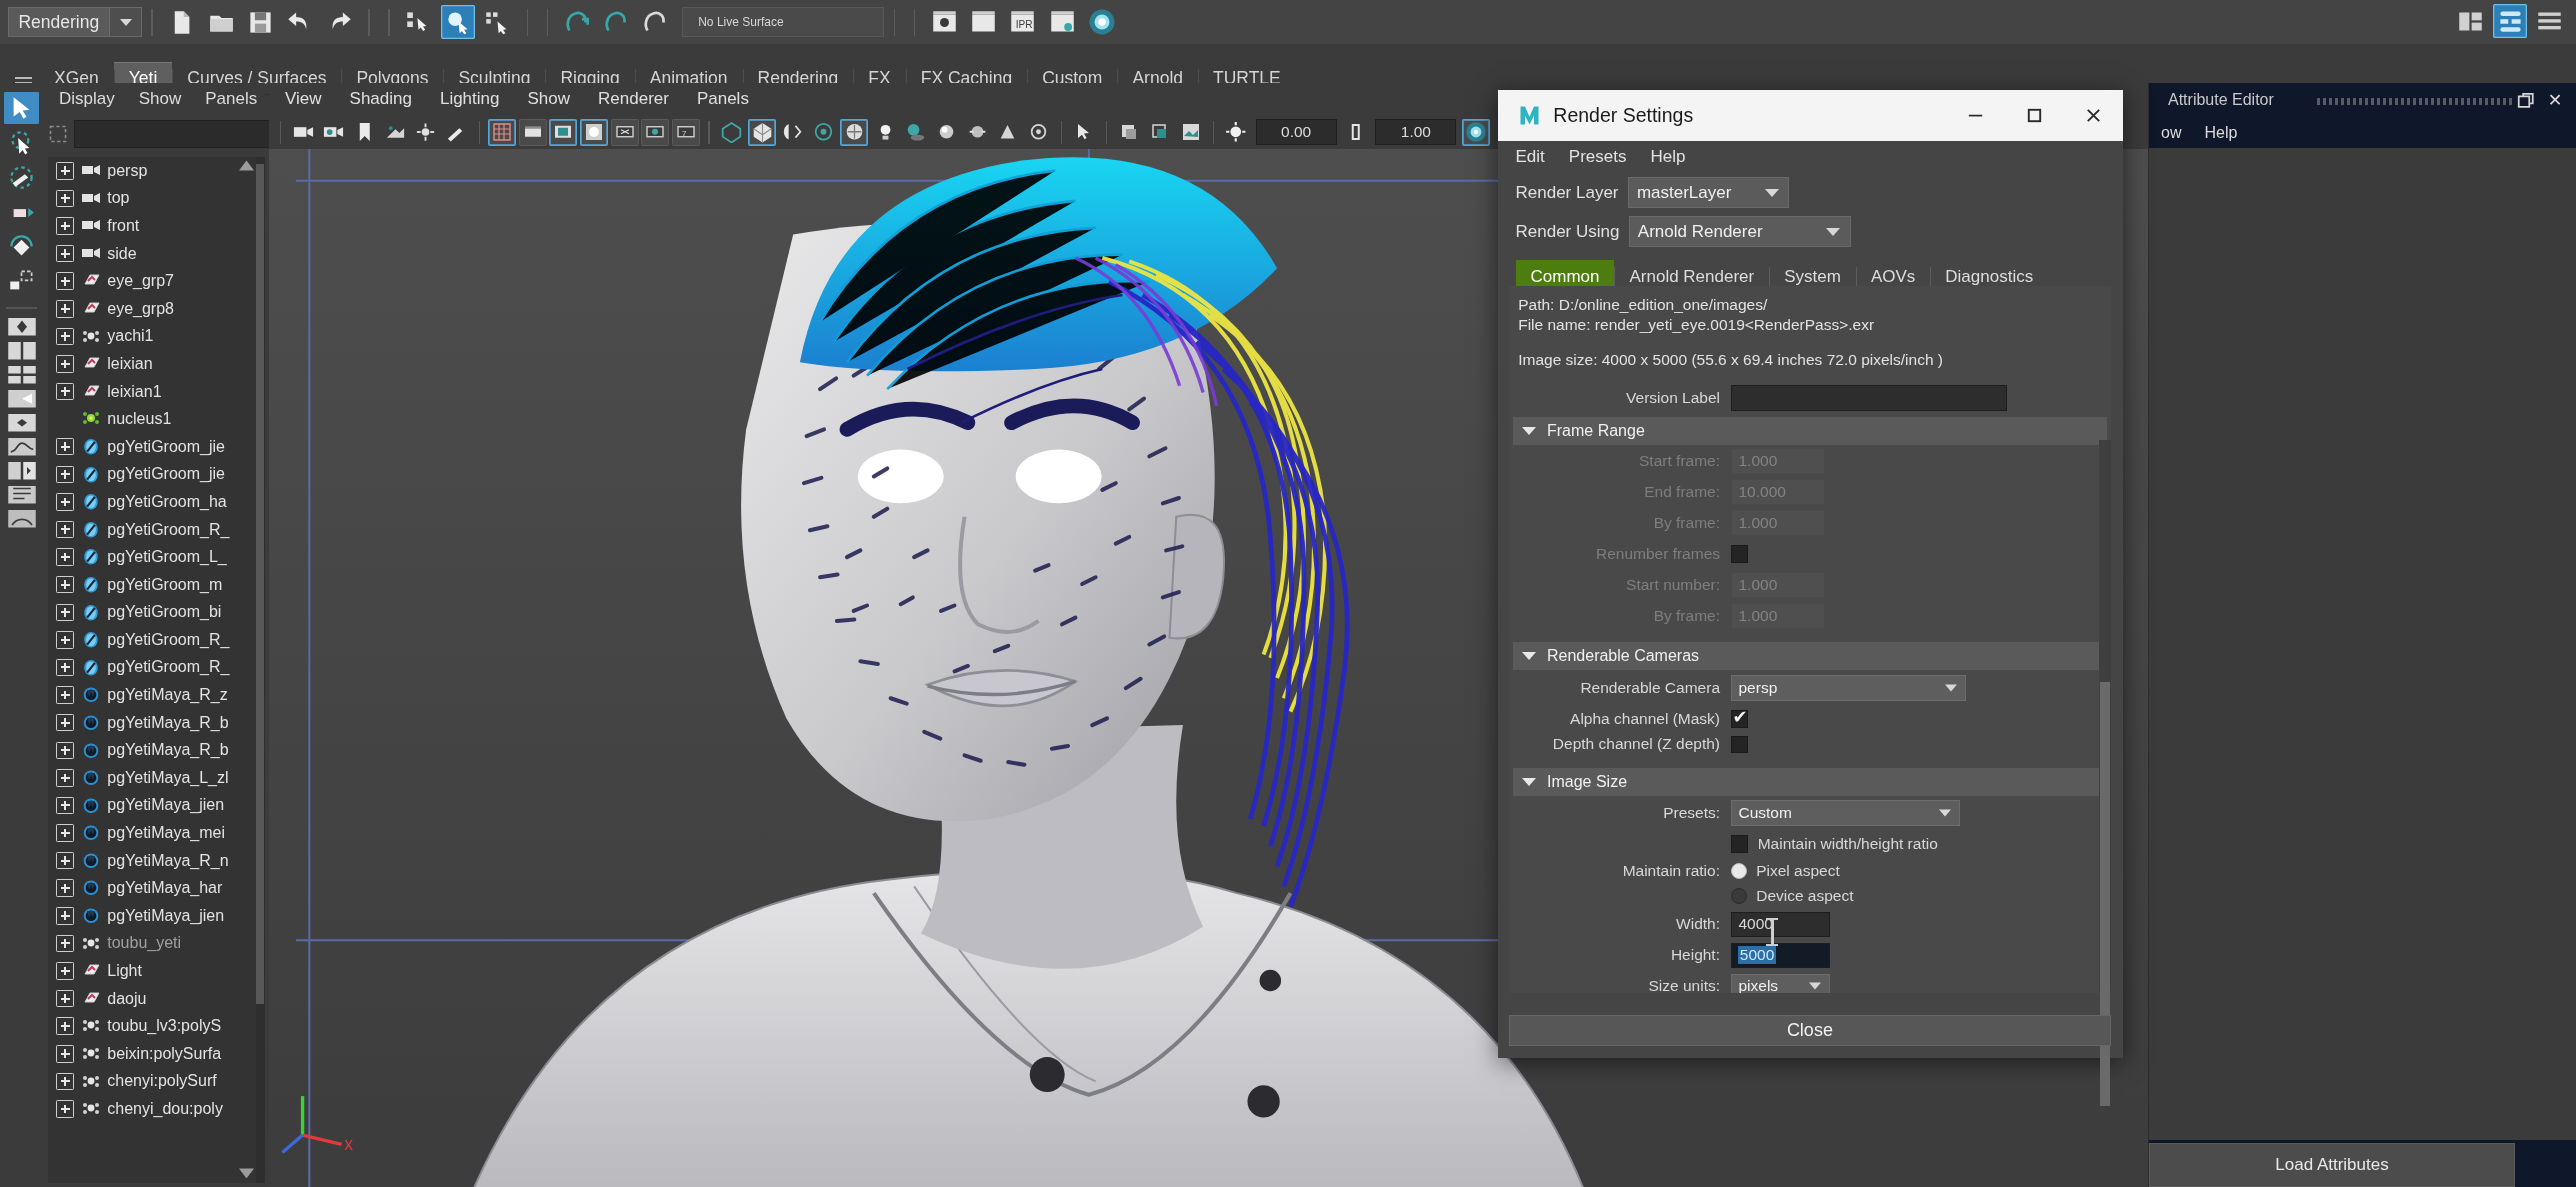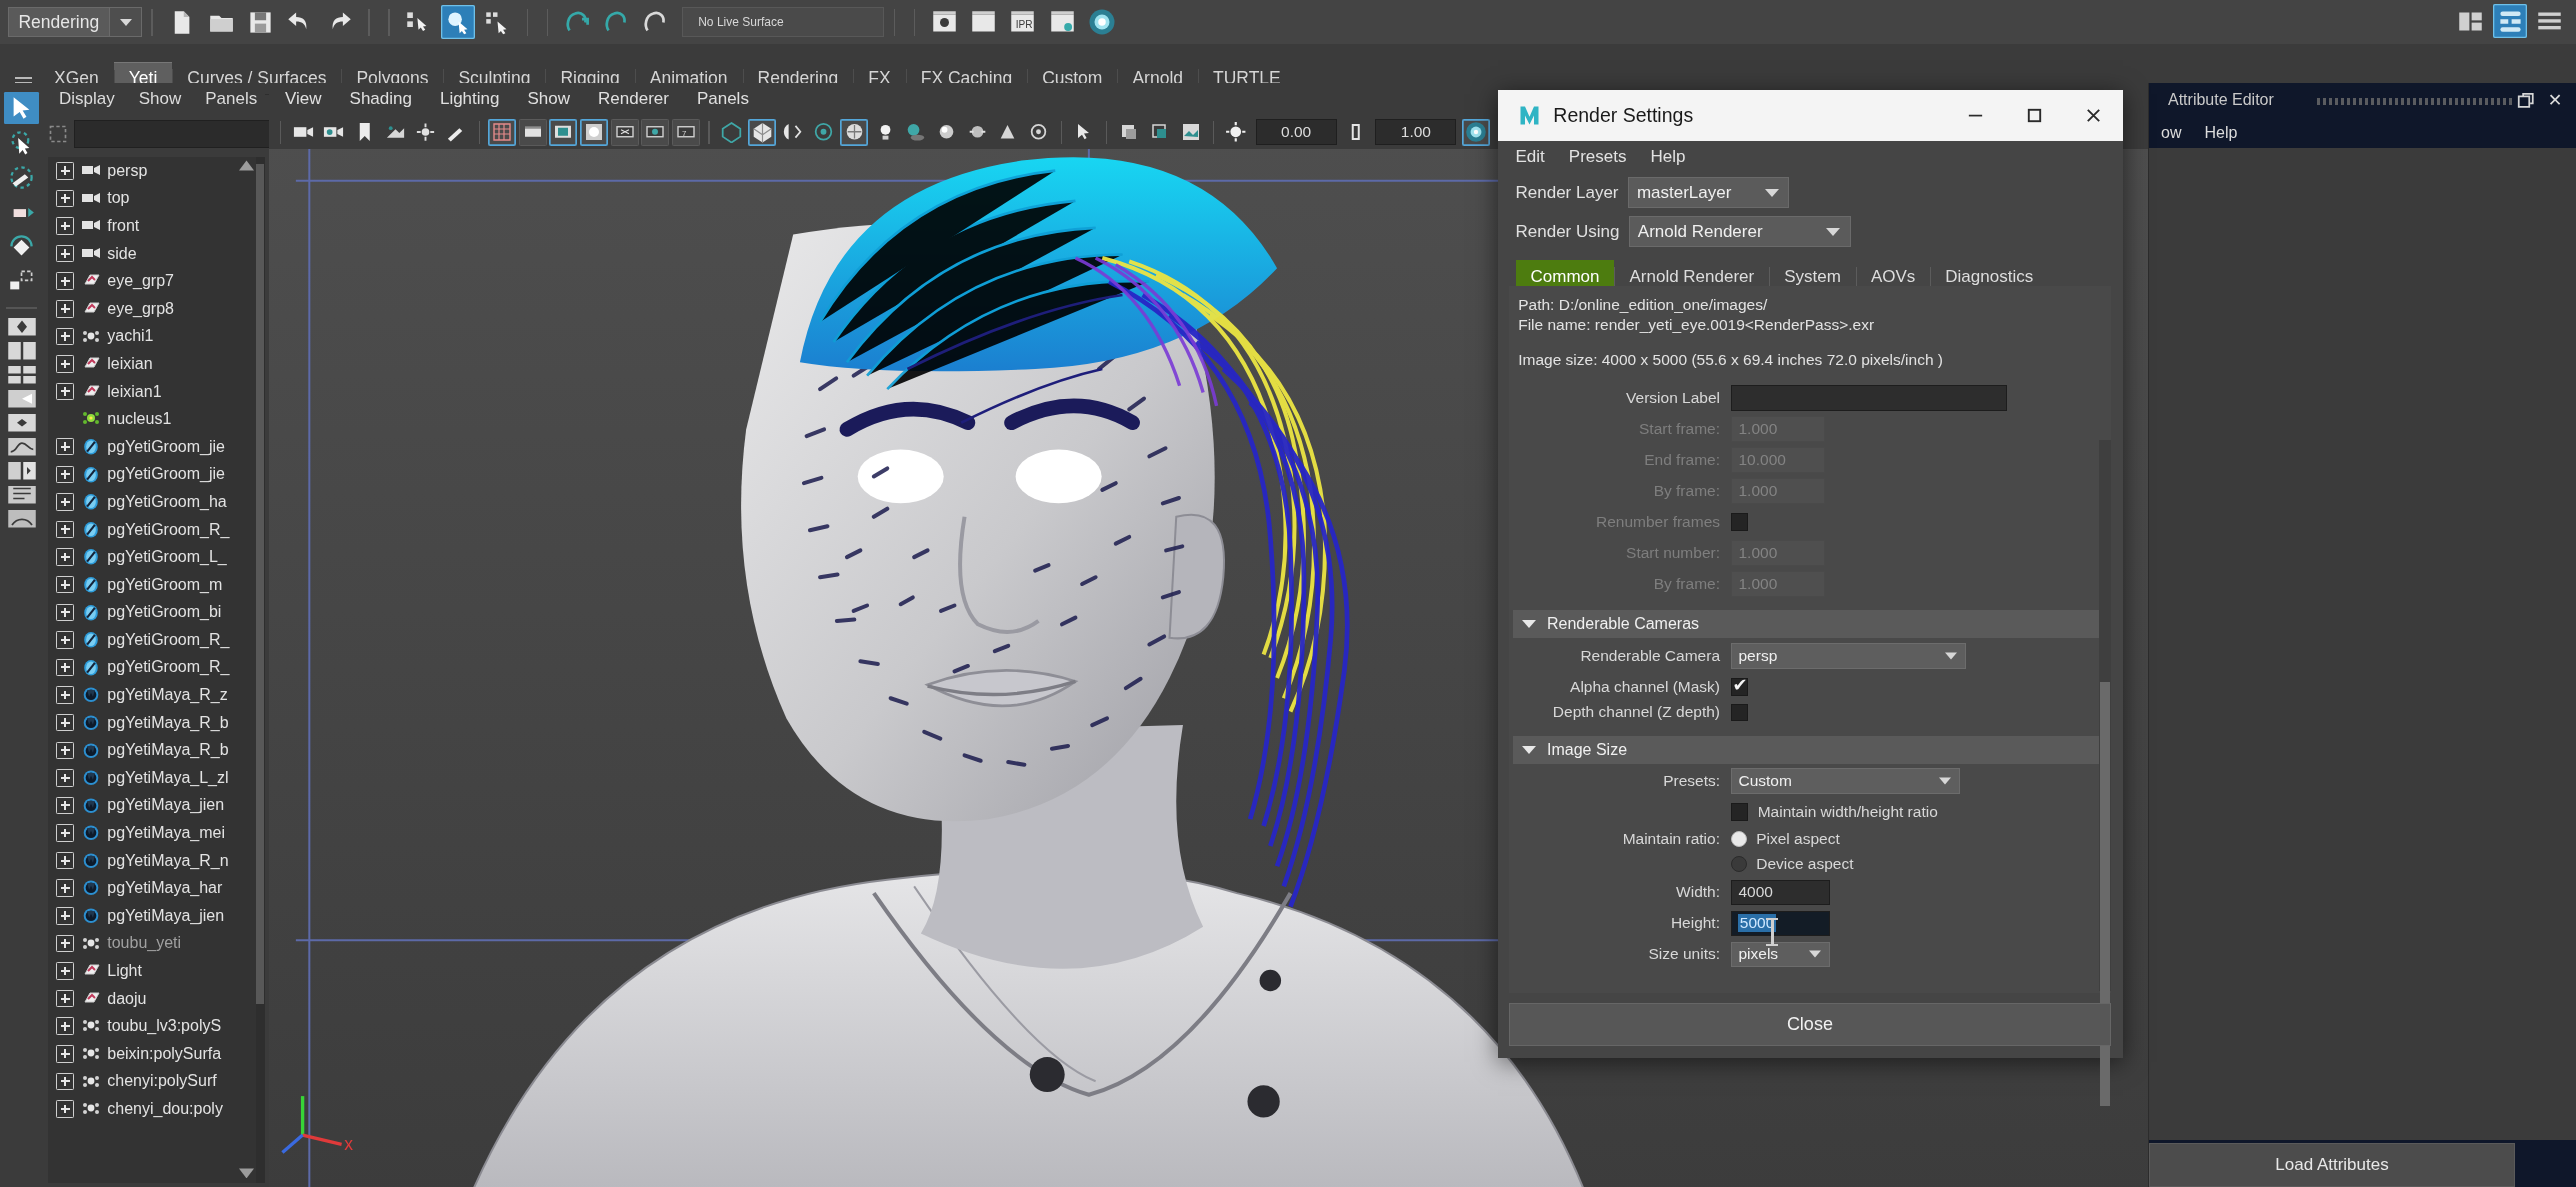--- a/index.html
+++ b/index.html
@@ -185,21 +185,21 @@
   .radio { width: 16px; height: 16px; border-radius: 50%; background: #3a3a3a; border:0.7px solid #2a2a2a; display:inline-block; position:relative;}
   .radio.on { background: #e9e9e9; border-color:#bbb;}
   .rlabel { color:#d8d8d8; font-size:15.5px; margin-left: 9.4px;}
   .combo-sm { height: 25.5px; background: #5e5e5e; border:0.7px solid #6c6c6c; color:#f0f0f0; font-size:15.5px;
     display:flex; align-items:center; padding: 0 6.7px; position:relative;}
   .combo-sm .cc { position:absolute; right:8px; top:50%; transform:translateY(-50%);
     width:0;height:0;border-left:6.7px solid transparent;border-right:6.7px solid transparent;border-top:7.4px solid #d7d7d7;}
   .dlg-scroll { position:absolute; right: 12px; top: 350px; bottom: 67px; width: 12px; background:#3f3f3f;}
   .dlg-scroll .th { position:absolute; left:1.3px; right:1.3px; top: 242px; height: 424px; background:#6a6a6a;}
   .dlg-close-btn {
-    position:absolute; left: 10.8px; right: 12px; bottom: 12px; height: 43px; background: #575757;
+    position:absolute; left: 10.8px; right: 12px; bottom: 12px; height: 31px; background: #575757;
     border: 0.7px solid #666; display:flex; align-items:center; justify-content:center;
     color:#f2f2f2; font-size: 18px;
   }
   .ibeam { position:absolute; width: 2.7px; height: 28px; background: #cfcfcf; left: 1771px; top: 918px; }
   .ibeam::before, .ibeam::after { content:""; position:absolute; left:-4.7px; width:12px; height:2px; background:#cfcfcf;}
   .ibeam::before{ top:0;} .ibeam::after{ bottom:0;}
 </style>
 </head>
 <body>
 
@@ -1294,20 +1294,24 @@
       <div class="info-line">Image size: 4000 x 5000 (55.6 x 69.4 inches 72.0 pixels/inch )</div>
       <div style="height:12px"></div>
 
       <div class="frow">
         <span class="flabel">Version Label</span>
         <div class="fval" style="width:276px;">
           <span></span>
         </div>
       </div>
 
+      <div class="sec-header">
+        <i class="tri-down"></i>
+        <span>Frame Range</span>
+      </div>
       <div class="frow">
         <span class="flabel dis">Start frame:</span>
         <div class="fval dis">
             <span>1.000</span>
           </div>
       </div>
       <div class="frow">
         <span class="flabel dis">End frame:</span>
         <div class="fval dis">
             <span>10.000</span>

